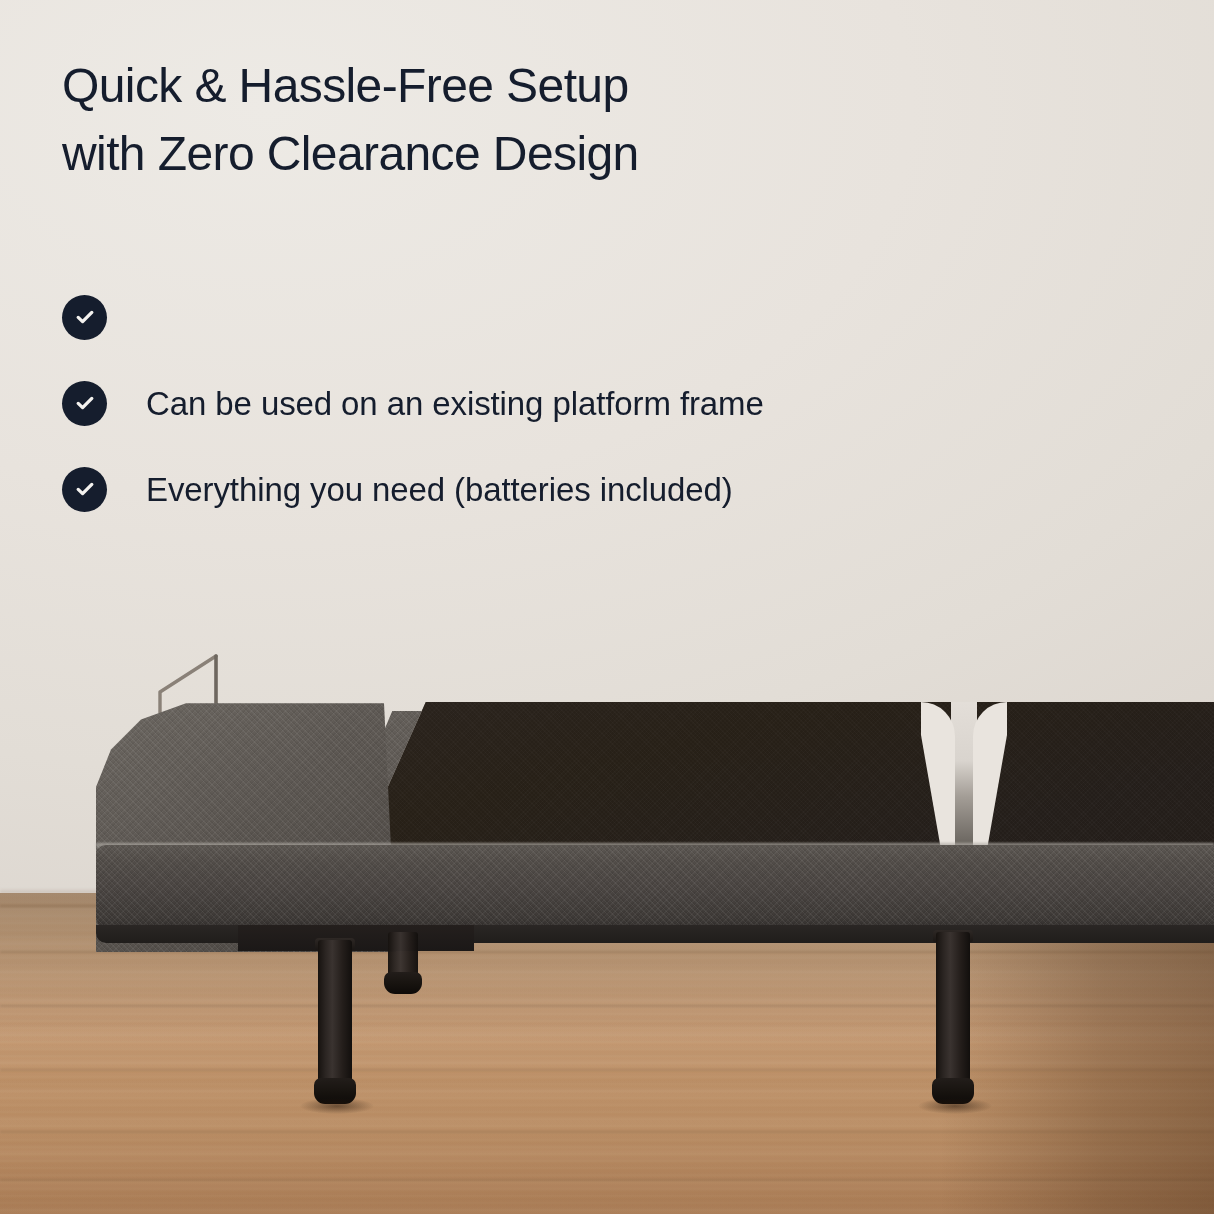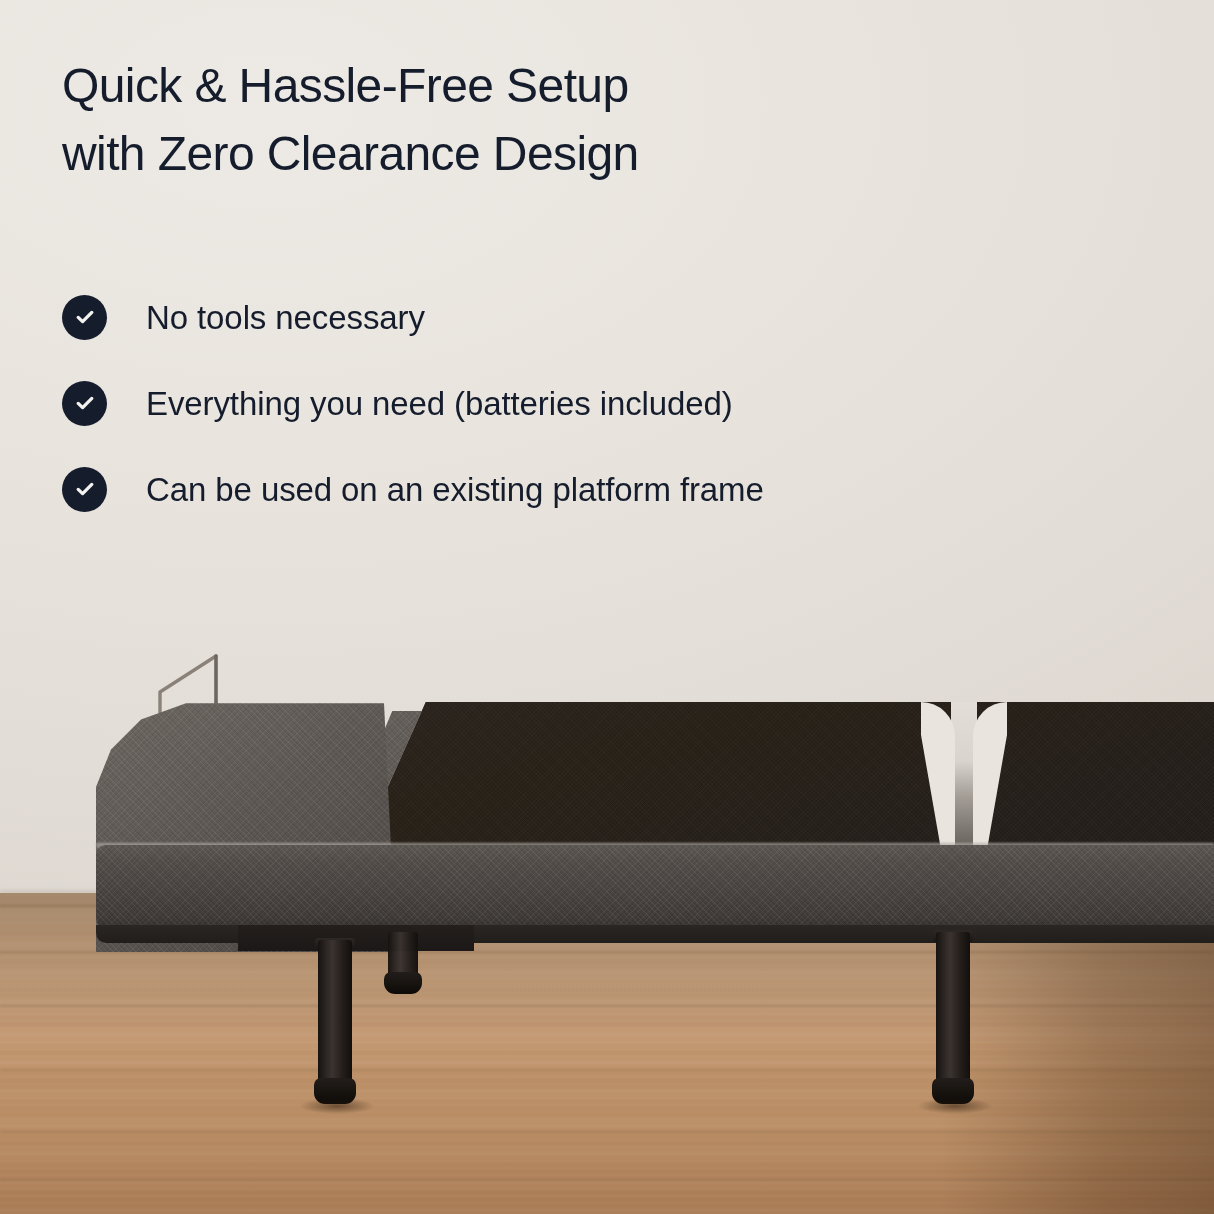--- a/index.html
+++ b/index.html
@@ -411,36 +411,35 @@
 with Zero Clearance Design</div>
 
     <div class="bullets">
 
       <div class="bullet">
         <span class="check-circle">
           <svg width="26" height="26" viewBox="0 0 26 26">
             <path d="M6.2 13.4 L10.6 17.6 L19.8 8.4" stroke="#f4f2ef" stroke-width="3.3" fill="none" stroke-linecap="round" stroke-linejoin="round"></path>
           </svg>
         </span>
-        <span class="bullet-label">No tools necessary</span>
+      </div>
+
+      <div class="bullet">
+        <span class="check-circle">
+          <svg width="26" height="26" viewBox="0 0 26 26">
+            <path d="M6.2 13.4 L10.6 17.6 L19.8 8.4" stroke="#f4f2ef" stroke-width="3.3" fill="none" stroke-linecap="round" stroke-linejoin="round"></path>
+          </svg>
+        </span>
+        <span class="bullet-label">Can be used on an existing platform frame</span>
       </div>
 
       <div class="bullet">
         <span class="check-circle">
           <svg width="26" height="26" viewBox="0 0 26 26">
             <path d="M6.2 13.4 L10.6 17.6 L19.8 8.4" stroke="#f4f2ef" stroke-width="3.3" fill="none" stroke-linecap="round" stroke-linejoin="round"></path>
           </svg>
         </span>
         <span class="bullet-label">Everything you need (batteries included)</span>
       </div>
 
-      <div class="bullet">
-        <span class="check-circle">
-          <svg width="26" height="26" viewBox="0 0 26 26">
-            <path d="M6.2 13.4 L10.6 17.6 L19.8 8.4" stroke="#f4f2ef" stroke-width="3.3" fill="none" stroke-linecap="round" stroke-linejoin="round"></path>
-          </svg>
-        </span>
-        <span class="bullet-label">Can be used on an existing platform frame</span>
-      </div>
-
     </div>
   </div>
 </div>
 
 </body></html>

